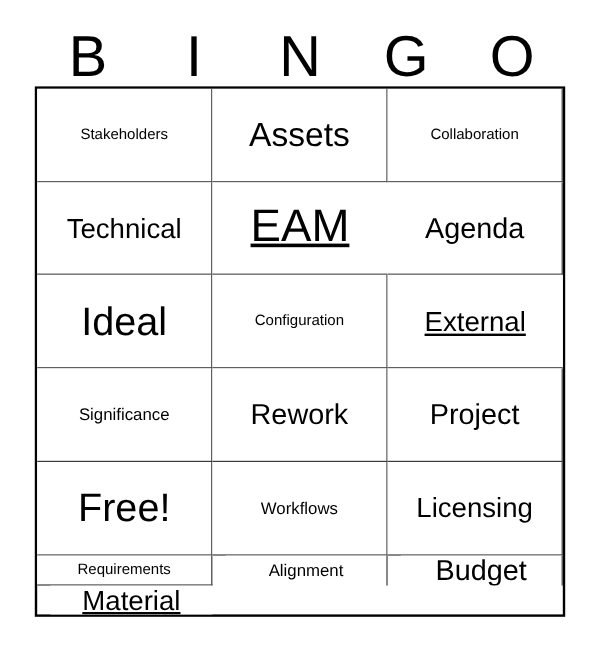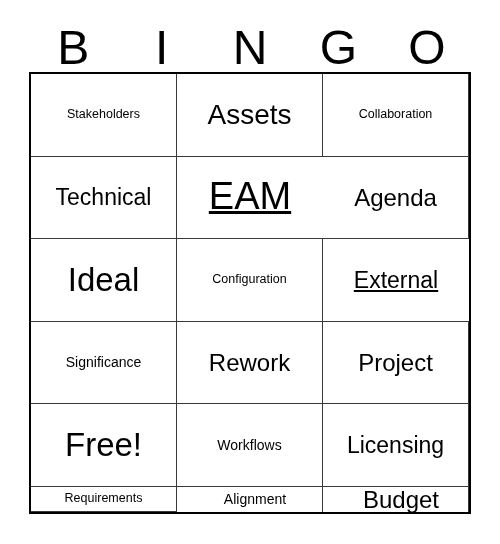--- a/index.html
+++ b/index.html
@@ -153,15 +153,18 @@
       </div>
       <div class="cell row-4 col-4">
         <span class="cell-text fs-xs">Requirements</span>
       </div>
       <div class="cell row-5 col-1">
         <span class="cell-text fs-sm">Alignment</span>
       </div>
       <div class="cell row-5 col-3">
         <span class="cell-text fs-xl">Budget</span>
       </div>
+      <div class="cell row-5 col-5">
+        <span class="cell-text fs-md">Material</span>
+      </div>
     </div>
 
 </div>
 
 </body></html>

